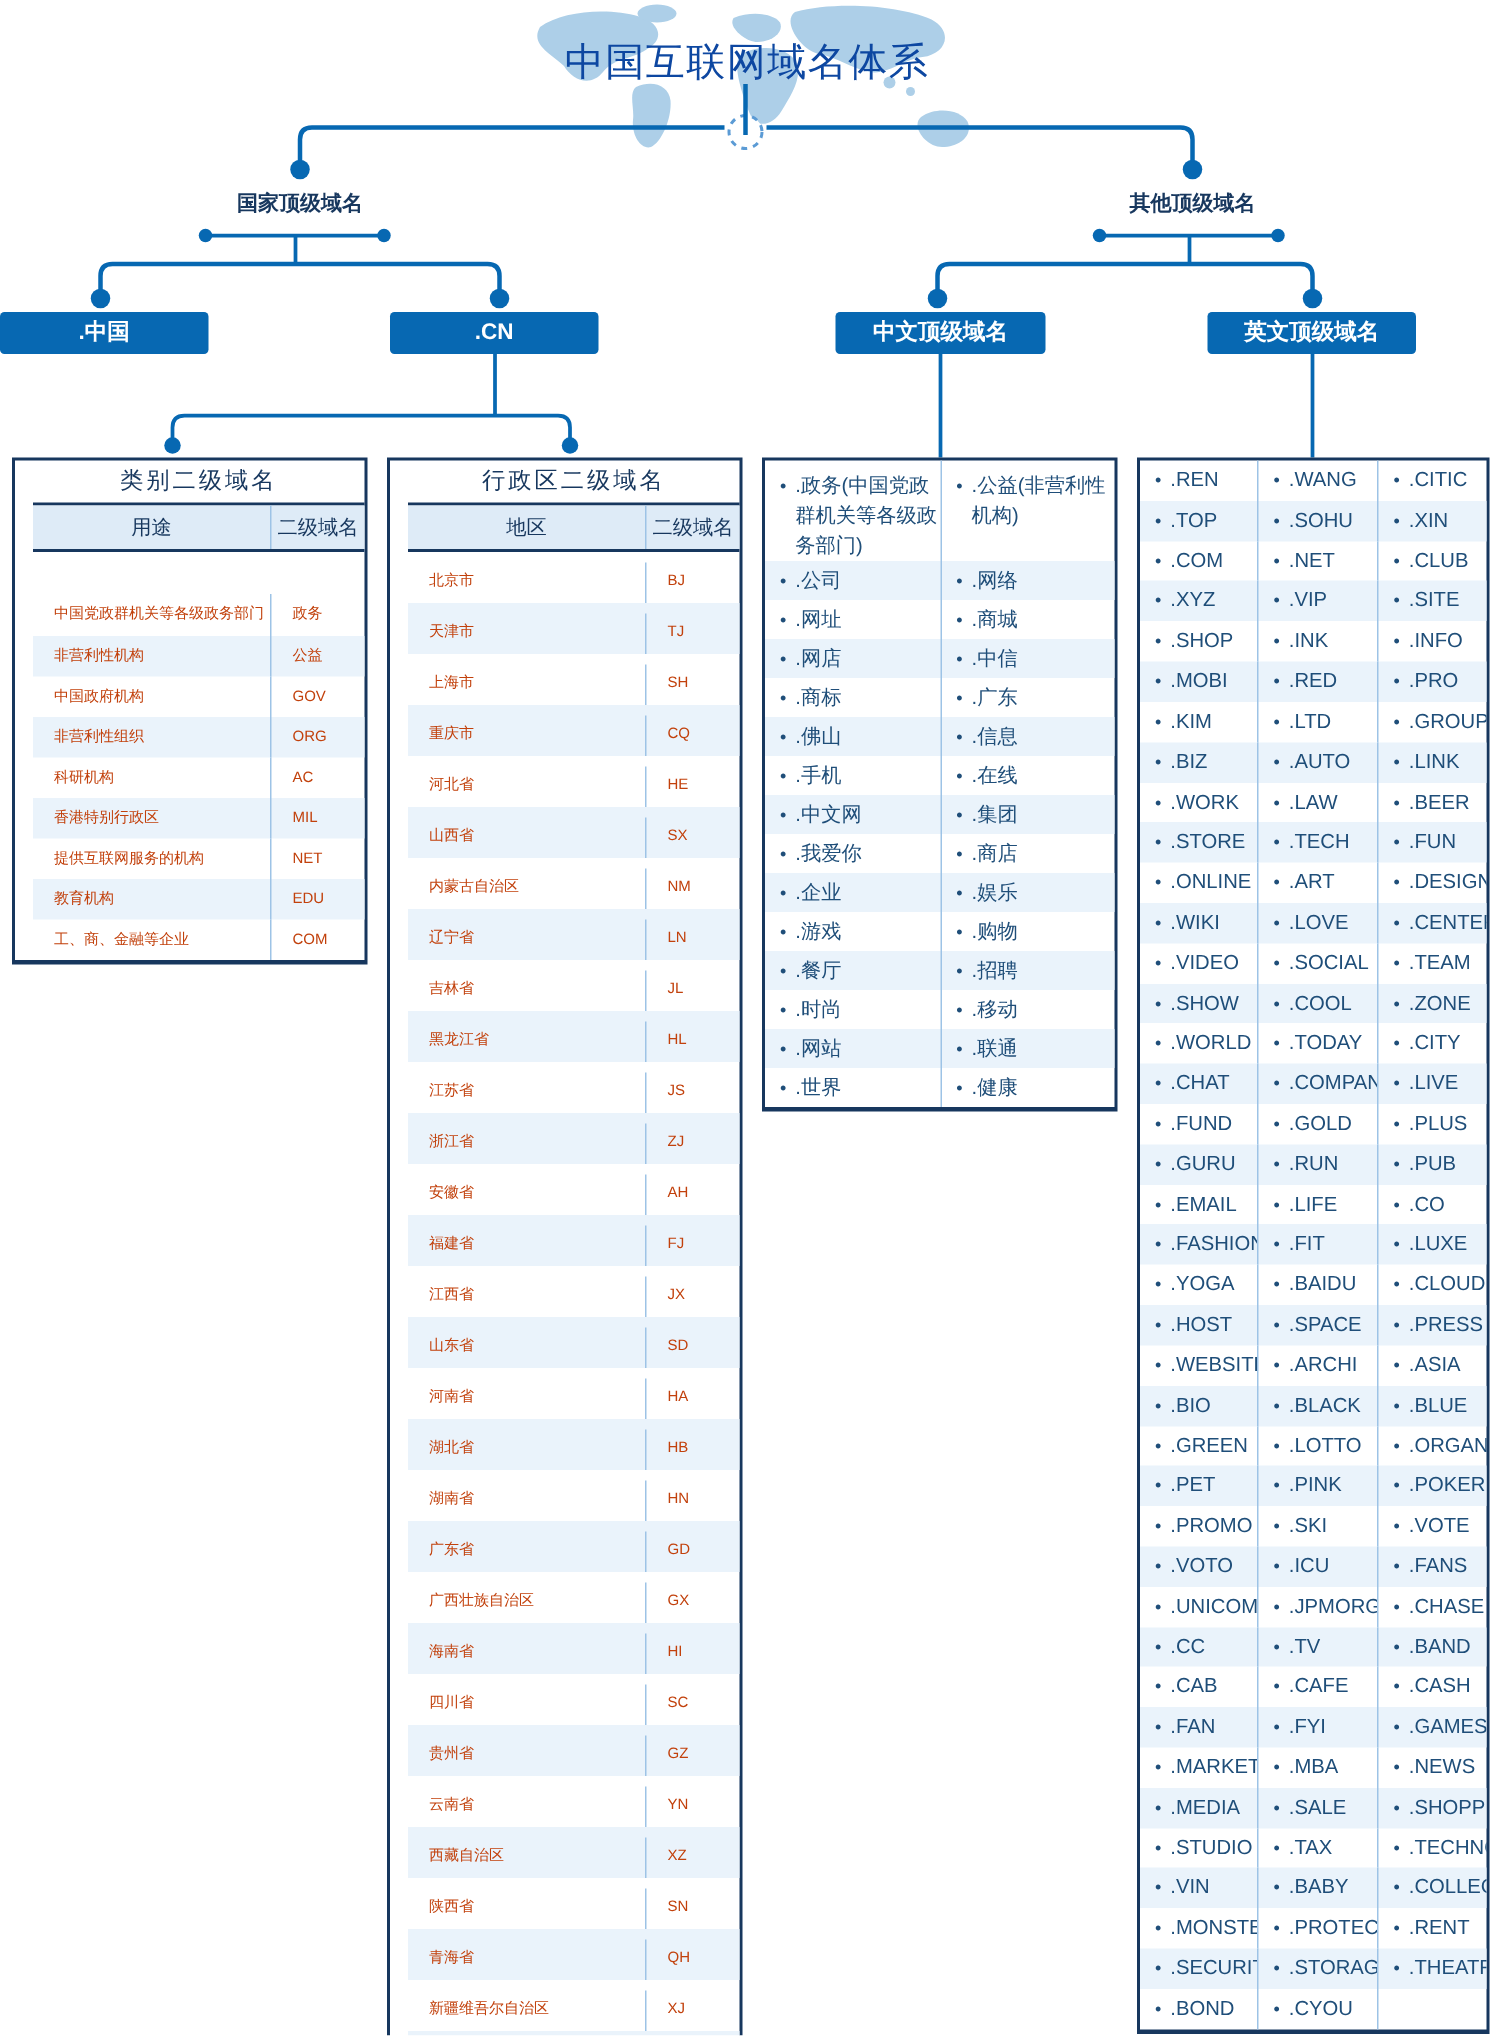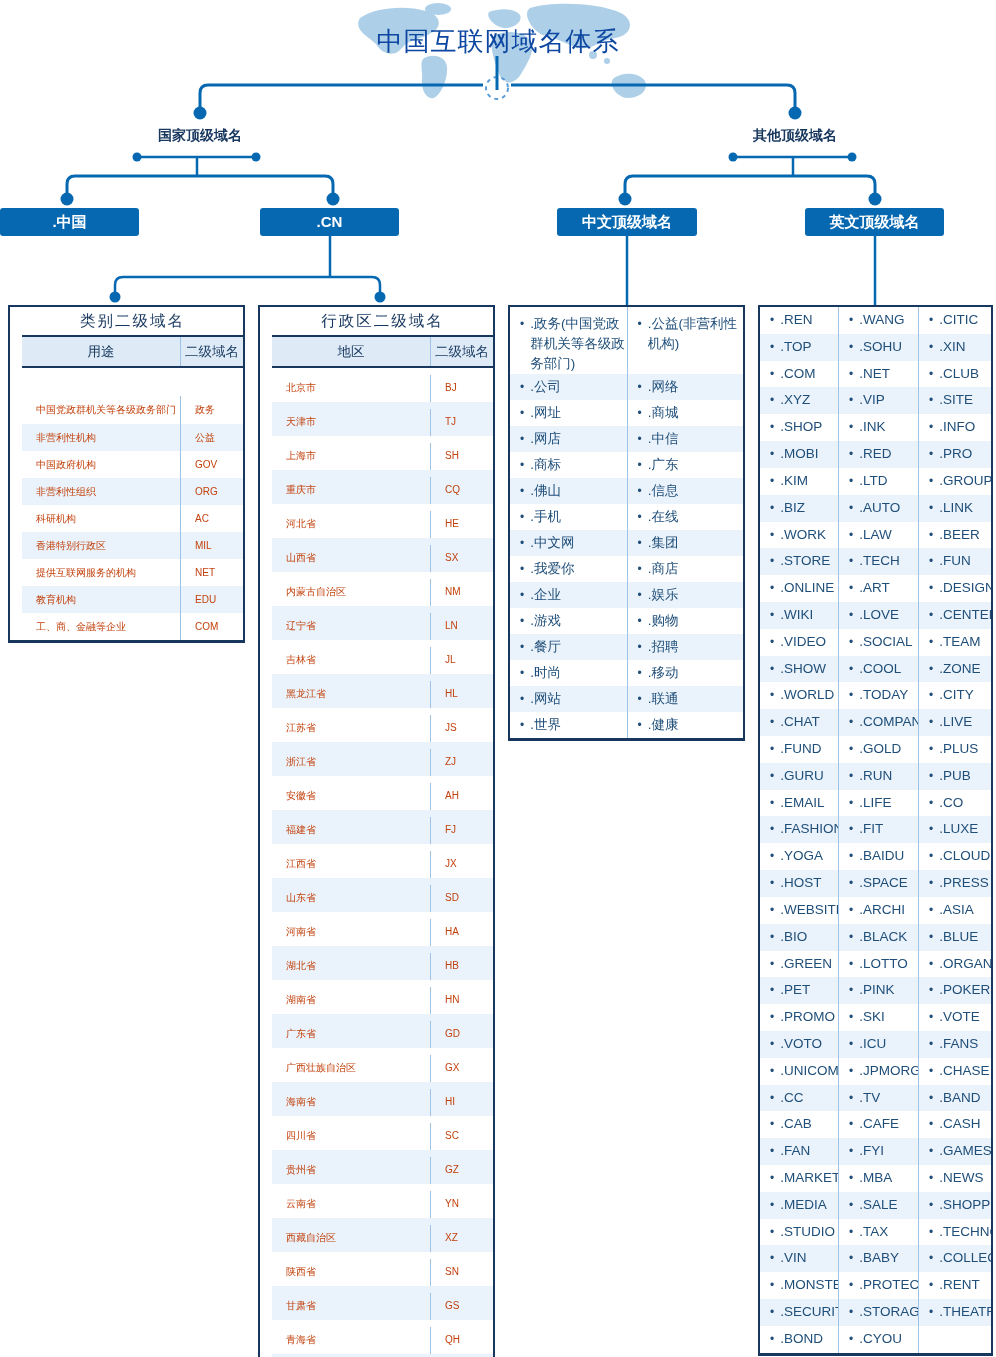--- a/index.html
+++ b/index.html
@@ -279,24 +279,20 @@
         </div>
         <div class="trow">
           <div class="tcell c0">西藏自治区</div>
           <div class="tcell c1">XZ</div>
         </div>
         <div class="trow">
           <div class="tcell c0">陕西省</div>
           <div class="tcell c1">SN</div>
         </div>
         <div class="trow">
-          <div class="tcell c0">甘肃省</div>
-          <div class="tcell c1">GS</div>
-        </div>
-        <div class="trow">
           <div class="tcell c0">青海省</div>
           <div class="tcell c1">QH</div>
         </div>
         <div class="trow">
           <div class="tcell c0">新疆维吾尔自治区</div>
           <div class="tcell c1">XJ</div>
         </div>
         <div class="trow">
           <div class="tcell c0">台湾省</div>
           <div class="tcell c1">TW</div>

